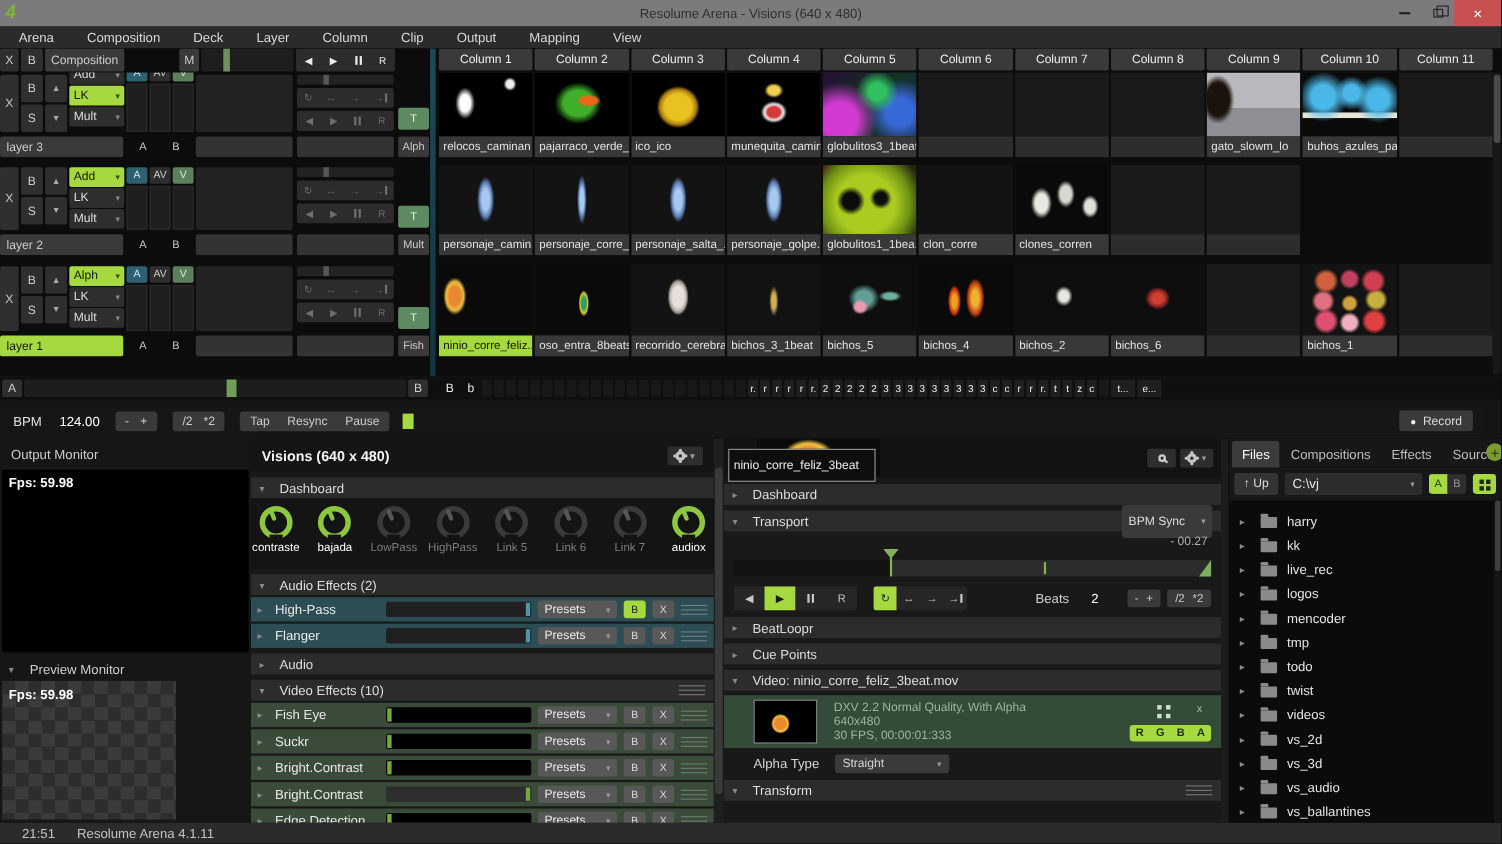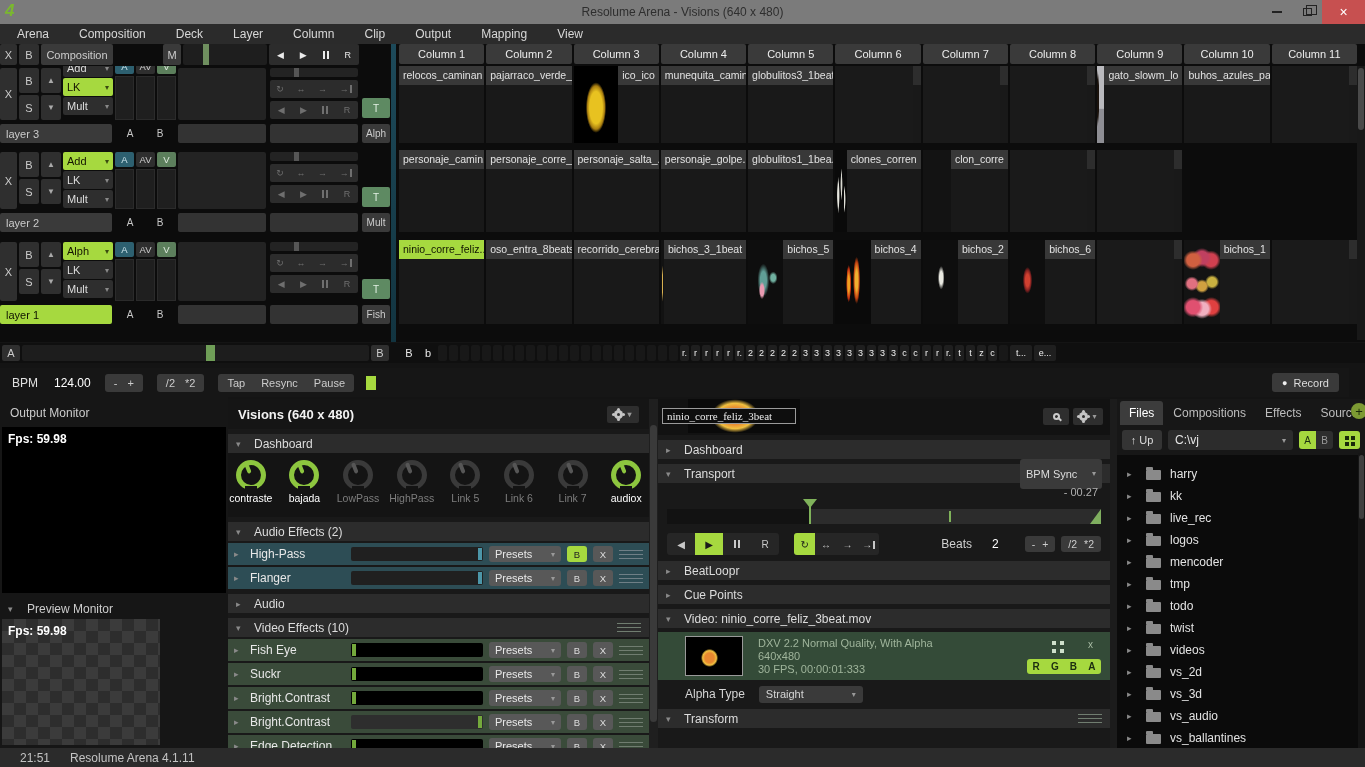--- a/index.html
+++ b/index.html
@@ -35,21 +35,21 @@
   .icon-pause i{width:2px;height:8px;background:currentColor}
   .tealline{position:absolute;left:391px;top:0;width:5px;height:298px;background:linear-gradient(180deg,#1d4a5a,#123440)}
   .deckscroll{position:absolute;top:22px;right:0;width:8px;height:274px;background:#181818}
   .deckthumb{margin:2px 1px 0;height:62px;background:#4a4a4a;border-radius:3px}
 
   .colheads{position:absolute;top:0;left:399px;width:958px;height:20px;display:grid;grid-template-columns:repeat(11,1fr);gap:2px}
   .colhead{background:#3a3a3a;border-radius:2px;display:flex;align-items:center;justify-content:center;font-size:11px;color:#ececec;overflow:hidden;white-space:nowrap}
 
   .cgrid{position:absolute;left:399px;width:958px;display:grid;grid-template-columns:repeat(11,1fr);gap:2px}
   .cgrid.row1{top:22px}.cgrid.row2{top:106px}.cgrid.row3{top:196px}
-  .clip{display:flex;flex-direction:row;background:#191919;overflow:hidden}
+  .clip{display:flex;flex-direction:column;background:#191919;overflow:hidden}
   .row1 .clip{height:77px}.row2 .clip{height:82px}.row3 .clip{height:84px}
   .thumb{flex:1;background-color:#1a1a1a}
   .clip-label{height:19px;background:#383838;font-size:10.5px;line-height:19px;padding:0 4px;color:#e2e2e2;white-space:nowrap;overflow:hidden}
   .clip-label:empty{background:#2d2d2d}
   .clip-label.on{background:#a6d93f;color:#101400}
 
   
   .art-relocos{background:radial-gradient(ellipse 16% 38% at 28% 48%,#fff 0 35%,transparent 65%),radial-gradient(ellipse 9% 14% at 76% 18%,#eee 0 45%,transparent 75%),#000}
   .art-pajarraco{background:radial-gradient(ellipse 16% 12% at 57% 44%,#e8681a 0 55%,transparent 80%),radial-gradient(ellipse 32% 42% at 46% 48%,#3fae2a 0 48%,transparent 78%),#000}
   .art-ico{background:radial-gradient(ellipse 28% 40% at 50% 54%,#e8c220 0 52%,#a87d10 70%,transparent 82%),#000}
@@ -180,21 +180,21 @@
   .video .handle,.sechdr .handle{border-color:#707d70}
   .video .handle::after,.sechdr .handle::after{background:#707d70}
   .vscroll1{position:absolute;top:399px;left:649px;width:9px;bottom:19px;background:#1f1f1f}
   .vscroll1 i{position:absolute;left:1px;right:1px;top:26px;bottom:26px;background:#3a3a3a;border-radius:4px;display:block}
   .vscroll2{position:absolute;top:399px;left:1110px;width:7px;bottom:19px;background:#1c1c1c}
 
   
   .clippanel{position:absolute;top:399px;left:658px;width:452px;bottom:19px;background:#191919;overflow:hidden}
   .clip-top{position:relative;height:36px;background:#121212}
   .bigthumb{position:absolute;left:30px;top:0;width:112px;height:34px;background:radial-gradient(ellipse 26% 60% at 42% 50%,#e88830 0 40%,#f0c040 62%,transparent 82%),#0a0a0a}
-  .clipname{position:absolute;left:4px;top:9px;width:134px;height:16px;background:#0e0e0e;border:1px solid #9a9a9a;color:#ececec;font-size:11px;padding:0 4px;font-family:Liberation Serif, serif}
+  .clipname{position:absolute;left:4px;top:9px;width:134px;height:30px;background:#0e0e0e;border:1px solid #9a9a9a;color:#ececec;font-size:11px;padding:0 4px;font-family:Liberation Sans, sans-serif}
   .searchbtn{position:absolute;right:41px;top:9px;width:26px;height:17px;background:#2e2e2e;border-radius:2px;display:flex;align-items:center;justify-content:center}
   .icon-search{width:7px;height:7px;border:2px solid #ccc;border-radius:50%;position:relative;display:block}
   .icon-search::after{content:"";position:absolute;width:5px;height:2px;background:#ccc;transform:rotate(45deg);right:-4px;bottom:-2px}
   .gearbtn2{position:absolute;right:7px;top:9px;width:30px;height:17px;background:#2e2e2e;border-radius:2px;display:flex;align-items:center;justify-content:center;gap:4px}
   .bpmsync{margin-left:auto;width:82px;height:30px;background:#3a3a3a;border-radius:3px;display:flex;align-items:center;justify-content:space-between;padding:0 6px;font-size:11px}
   .posval{text-align:right;color:#b0b0b0;font-size:11px;padding:3px 12px 0}
   .timeline{position:relative;height:26px;margin:1px 9px 0}
   .tl-track{position:absolute;left:0;right:0;top:10px;height:15px;background:#2c2c2c}
   .tl-dark{position:absolute;left:0;width:33%;top:10px;height:15px;background:#121212}
   .tl-playhead{position:absolute;left:33%;top:0;width:0;height:0;border-top:9px solid #7fb25a;border-left:7px solid transparent;border-right:7px solid transparent;transform:translateX(-7px)}
@@ -552,27 +552,27 @@
           <div class="clip-label">personaje_golpe...</div>
         </div>
 
         <div class="clip">
           <div class="thumb art-glob1"></div>
           <div class="clip-label">globulitos1_1bea...</div>
         </div>
 
 
         <div class="clip">
+          <div class="thumb art-clon"></div>
+          <div class="clip-label">clon_corre</div>
+        </div>
+
+        <div class="clip">
           <div class="thumb art-clones"></div>
           <div class="clip-label">clones_corren</div>
-        </div>
-
-        <div class="clip">
-          <div class="thumb art-clon"></div>
-          <div class="clip-label">clon_corre</div>
         </div>
 
         <div class="clip">
           <div class="thumb"></div>
           <div class="clip-label"></div>
         </div>
 
 
         <div class="clip">
           <div class="thumb"></div>

